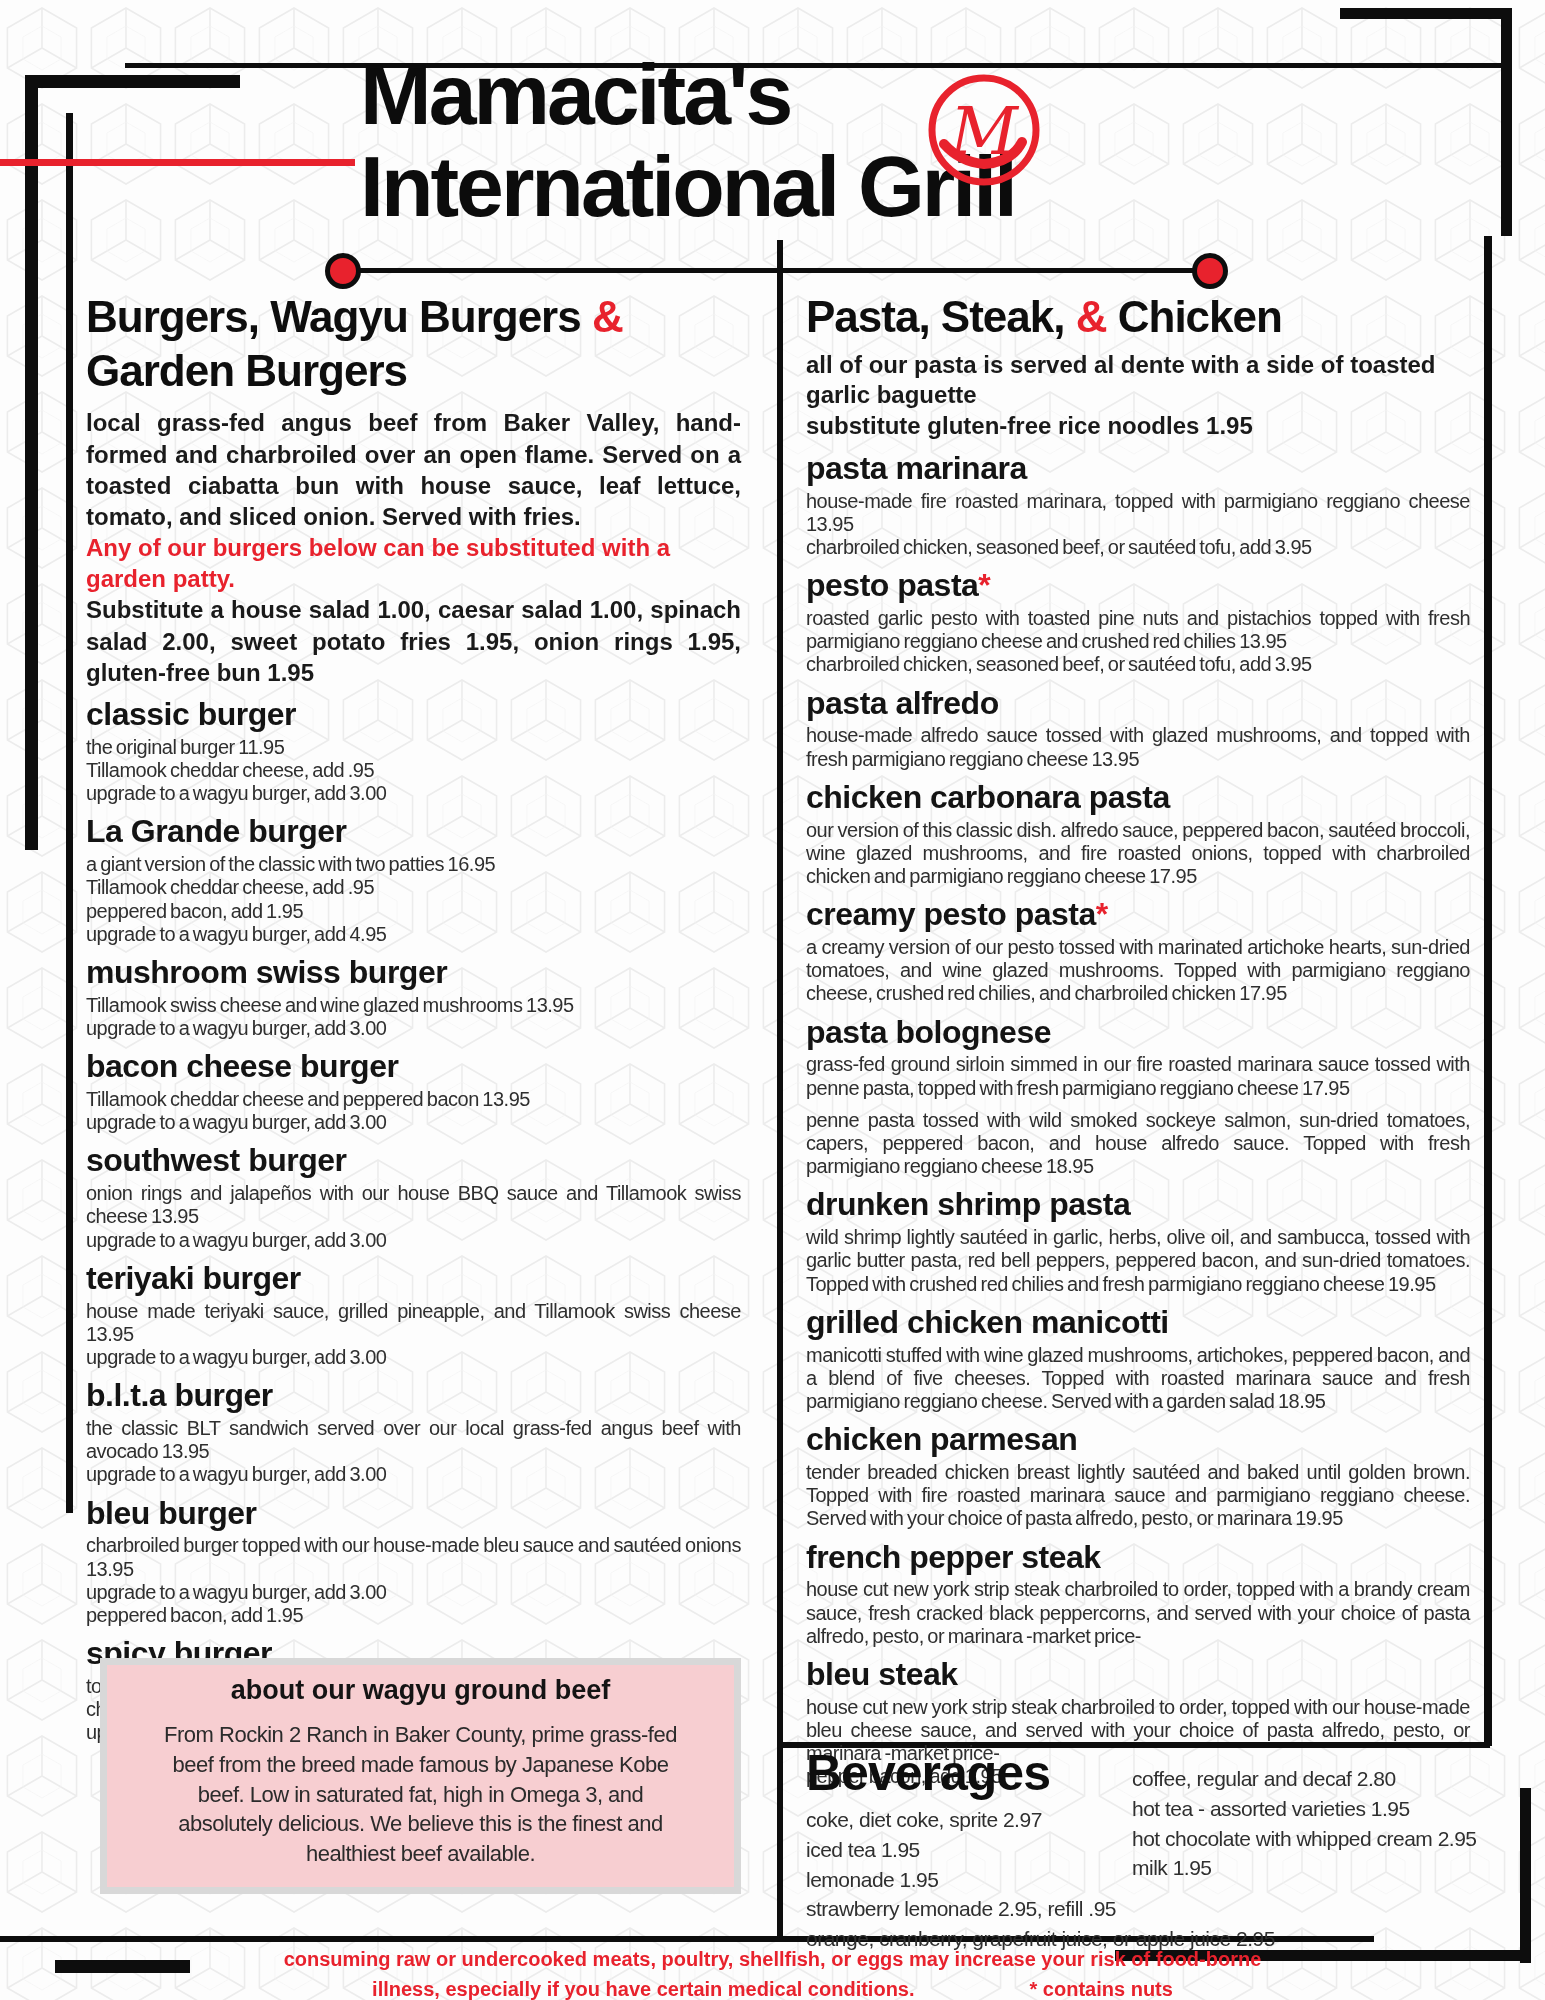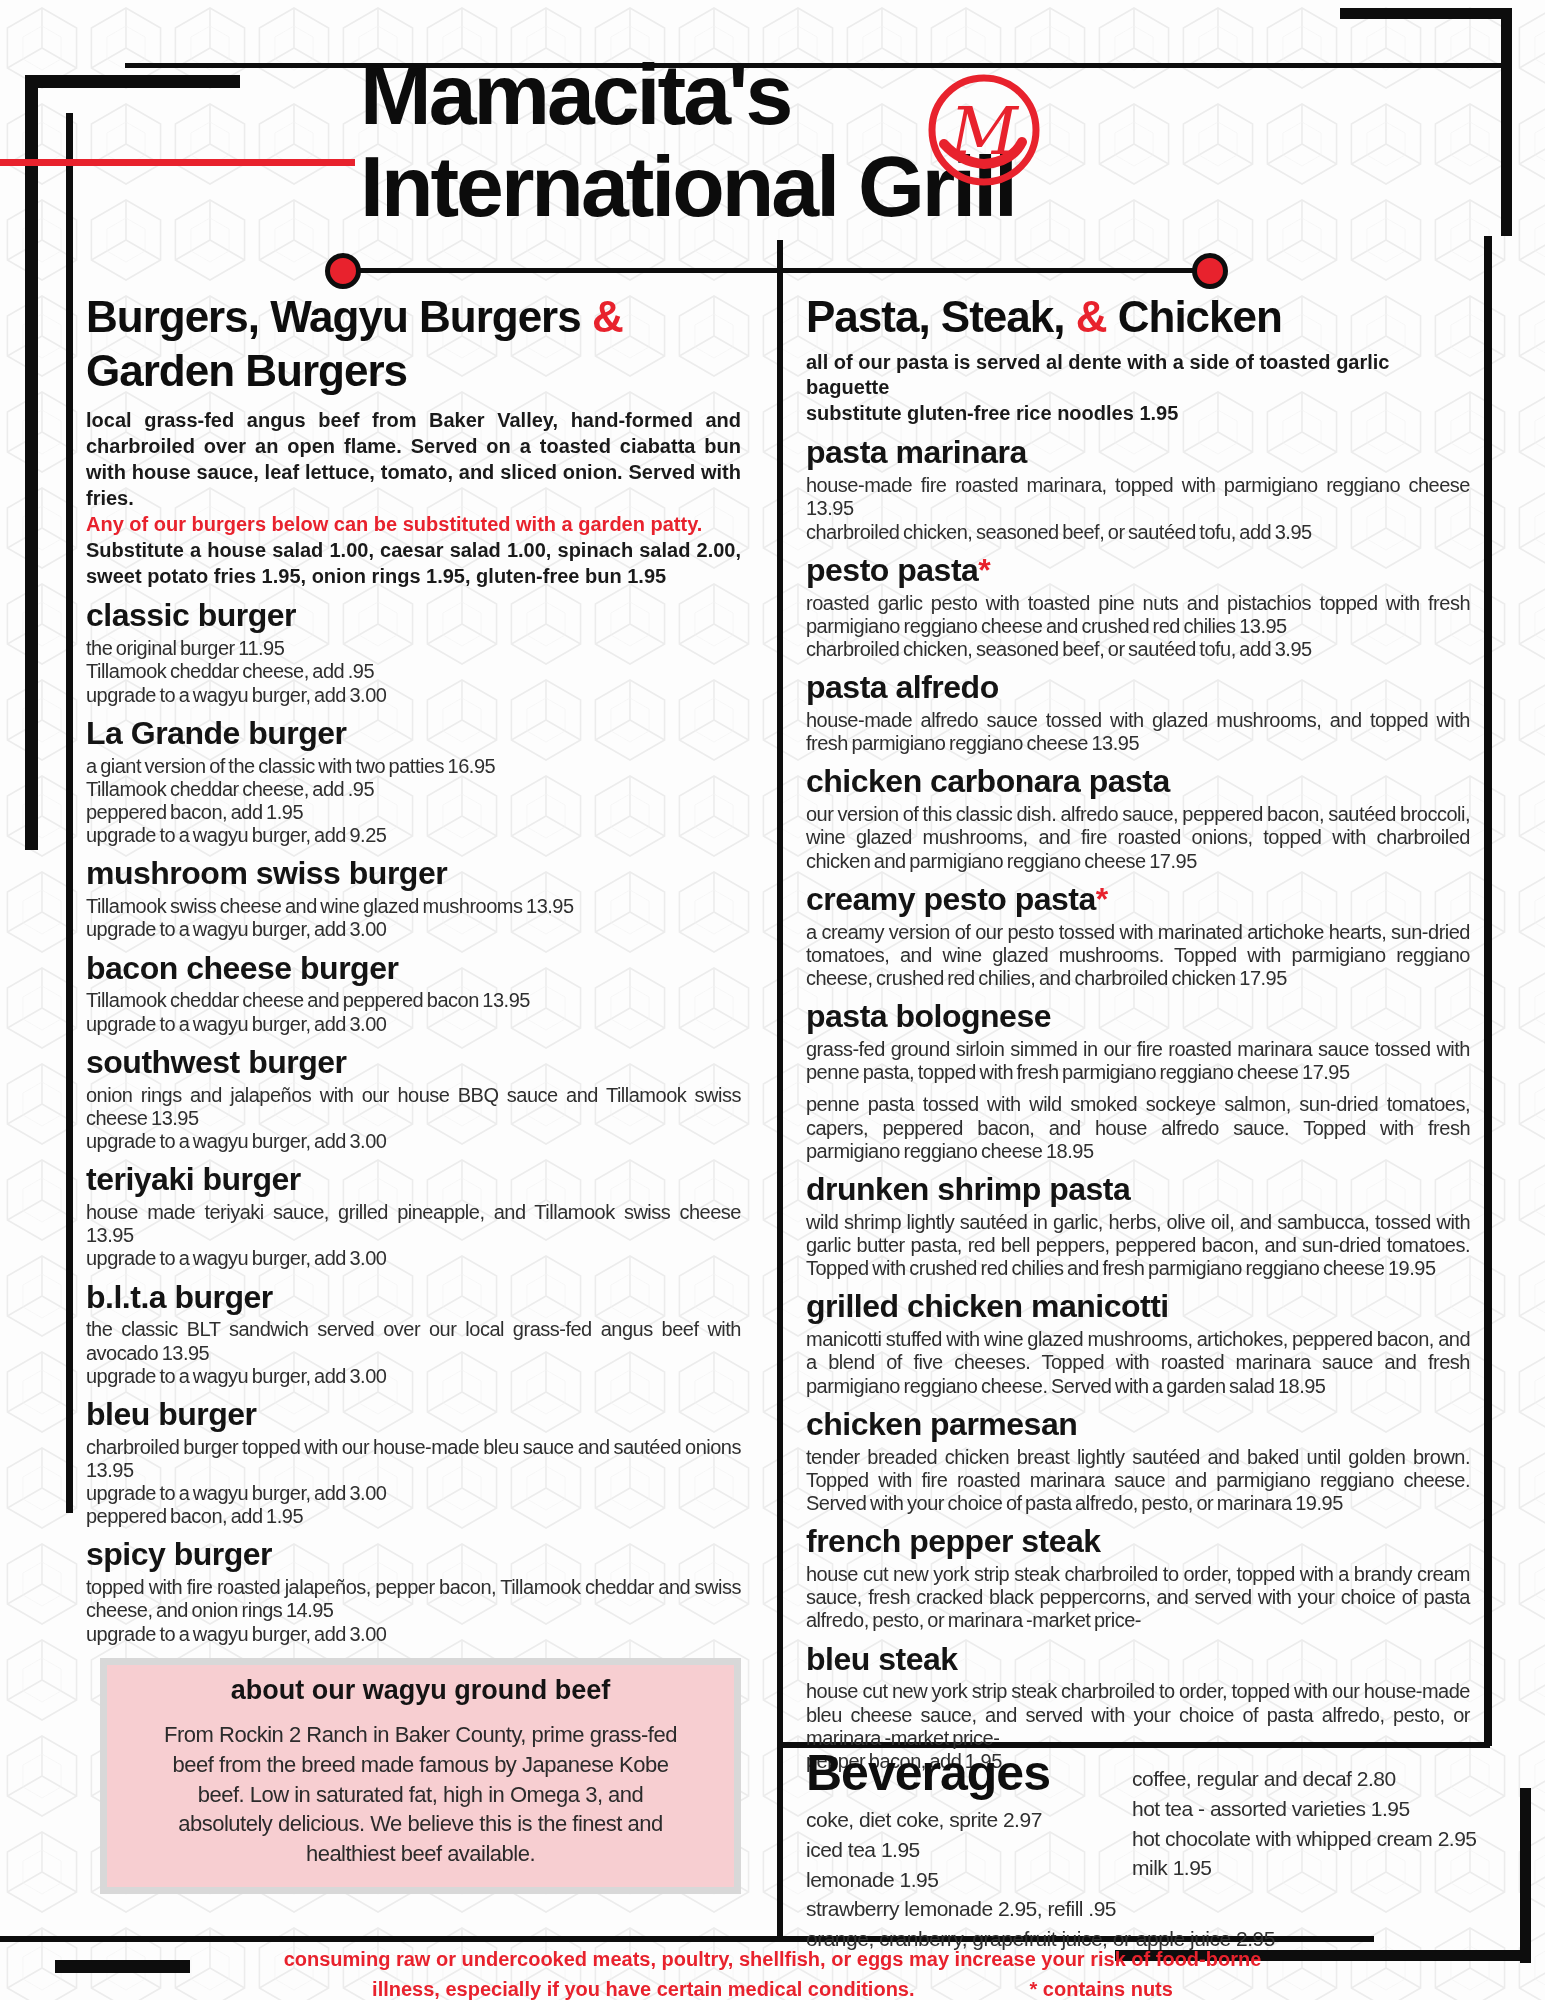--- a/index.html
+++ b/index.html
@@ -12,21 +12,21 @@
   
   .bar{position:absolute;background:#0d0d0d;z-index:1;}
   .redbar{position:absolute;background:#e8222d;z-index:1;}
   .dot{position:absolute;width:26px;height:26px;border-radius:50%;
        background:#e8222d;border:5px solid #0d0d0d;z-index:3;}
   
   .title{font-weight:bold;font-size:86px;line-height:1.07;letter-spacing:-3px;color:#0c0c0c;}
   
   .sec-h{font-weight:bold;font-size:44px;line-height:1.22;letter-spacing:-1px;color:#0e0e0e;}
   .amp{color:#e8222d;}
-  .intro{font-weight:bold;font-size:20px;line-height:1.3;color:#1a1a1a;margin:10px 0 0 0;}
+  .intro{font-weight:bold;font-size:24px;line-height:1.3;color:#1a1a1a;margin:10px 0 0 0;}
   .just{text-align:justify;}
   .rednote{color:#e8222d;}
   
   .mi{margin-top:9px;}
   .mi h3{font-size:32px;line-height:1.12;font-weight:bold;letter-spacing:-0.5px;
          margin:0 0 3px 0;color:#141414;}
   .mi h3 .mark{color:#e8222d;}
   .mi p{margin:0;font-size:20px;line-height:1.16;color:#2f2f2f;
         letter-spacing:-0.5px;word-spacing:-1.5px;text-align:justify;}
   
@@ -107,21 +107,21 @@
         <h3>classic burger</h3>
         <p>the original burger 11.95</p>
         <p>Tillamook cheddar cheese, add .95</p>
         <p>upgrade to a wagyu burger, add 3.00</p>
       </div>
       <div class="mi">
         <h3>La Grande burger</h3>
         <p>a giant version of the classic with two patties 16.95</p>
         <p>Tillamook cheddar cheese, add .95</p>
         <p>peppered bacon, add 1.95</p>
-        <p>upgrade to a wagyu burger, add 9.25</p>
+        <p>upgrade to a wagyu burger, add 4.95</p>
       </div>
       <div class="mi">
         <h3>mushroom swiss burger</h3>
         <p>Tillamook swiss cheese and wine glazed mushrooms 13.95</p>
         <p>upgrade to a wagyu burger, add 3.00</p>
       </div>
       <div class="mi">
         <h3>bacon cheese burger</h3>
         <p>Tillamook cheddar cheese and peppered bacon 13.95</p>
         <p>upgrade to a wagyu burger, add 3.00</p>

